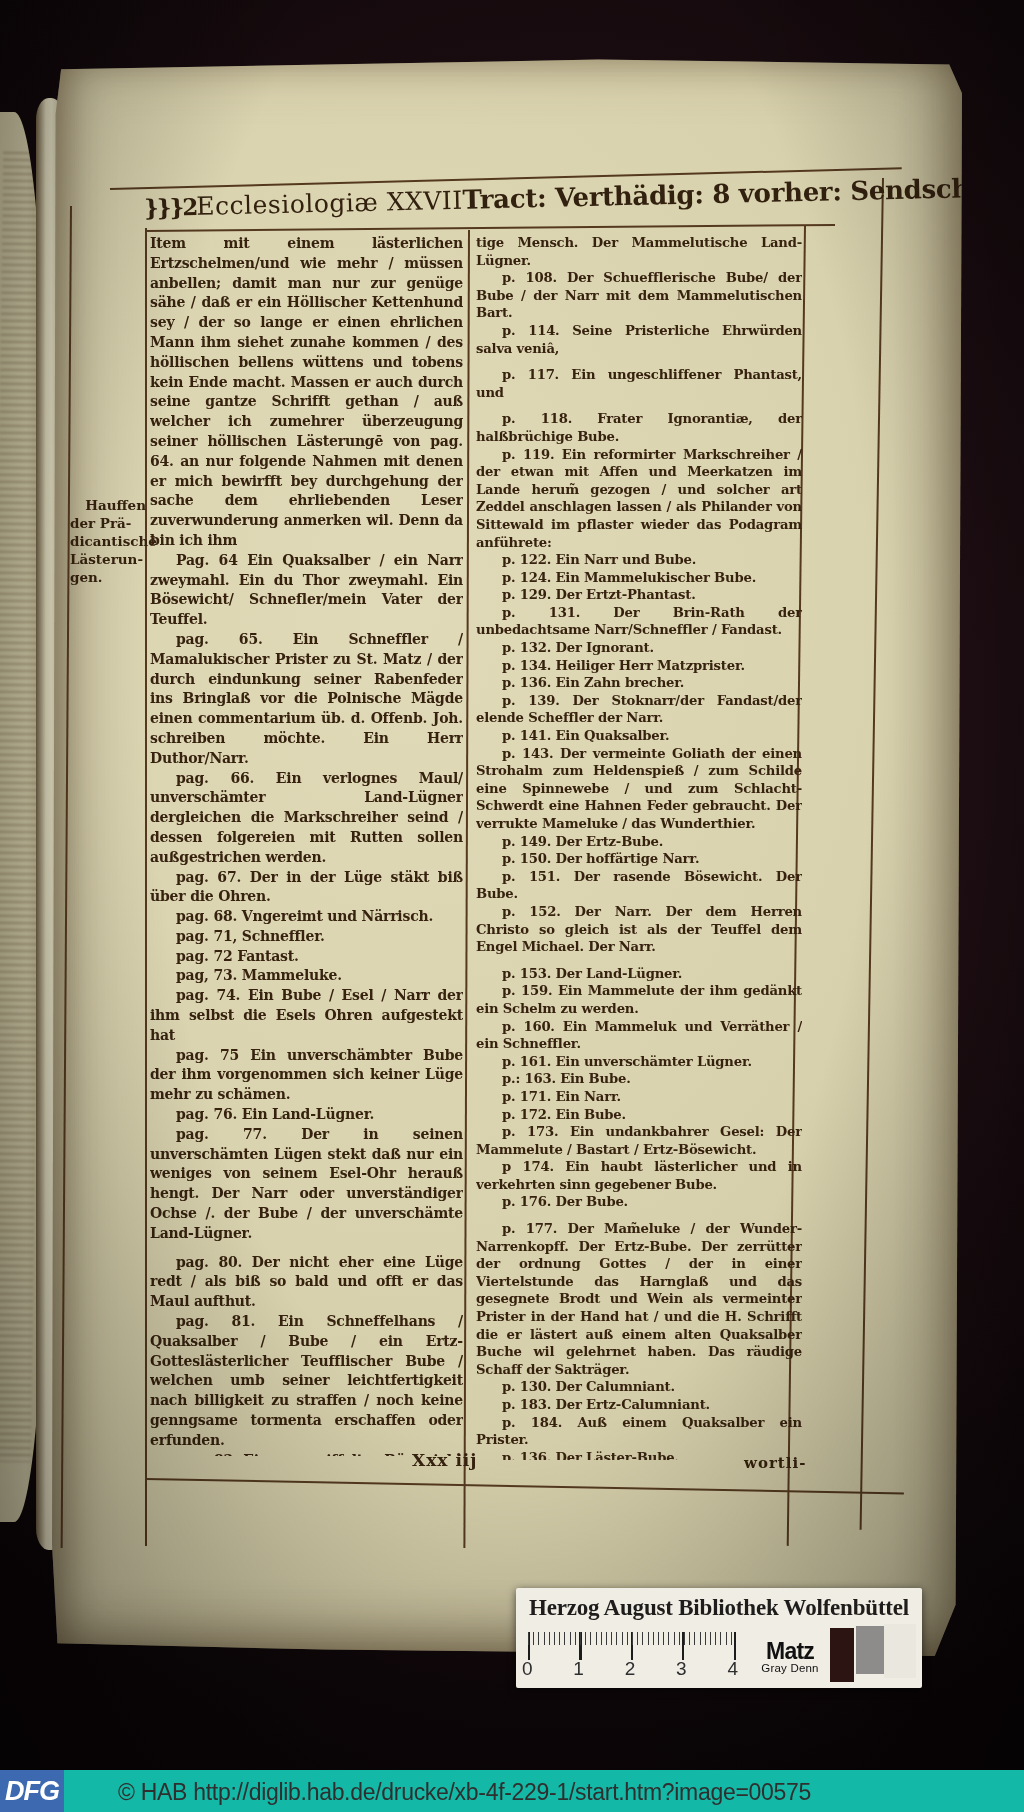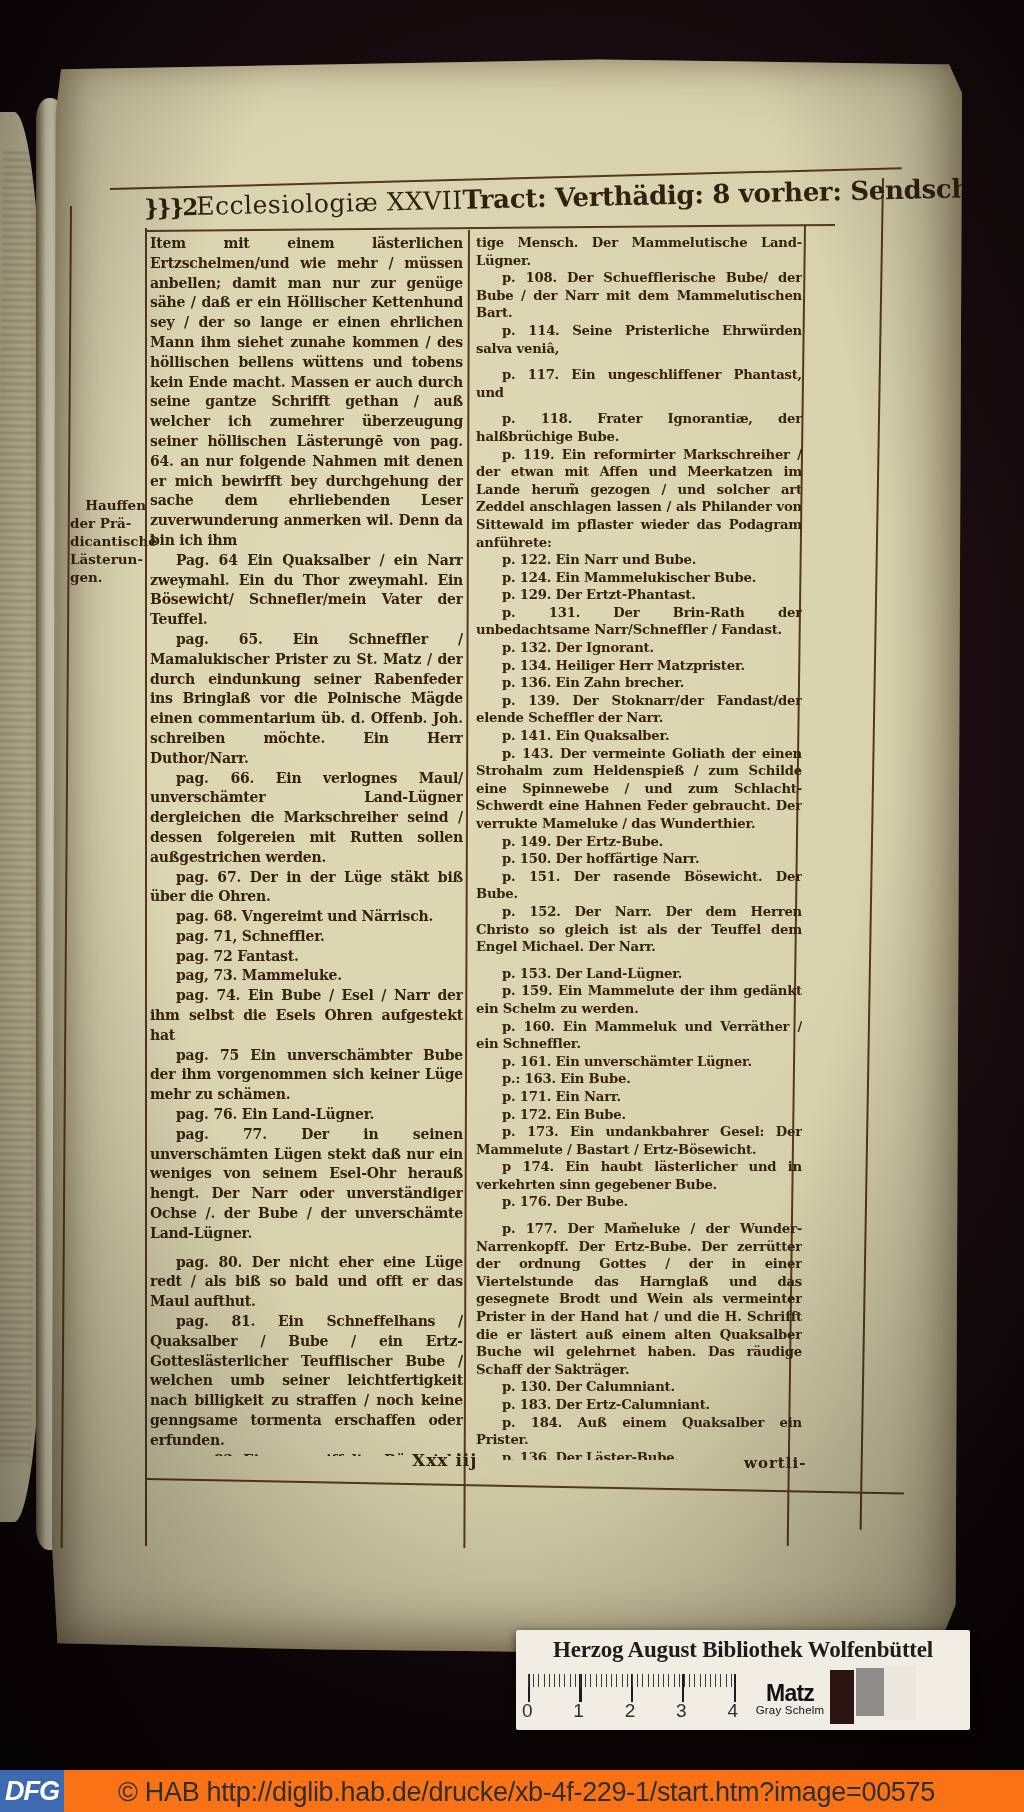--- a/index.html
+++ b/index.html
@@ -41,46 +41,46 @@
   .col-right{left:424px;top:176px;width:326px;height:1226px;font-size:13.2px;line-height:17.6px;}
   .col p{margin:0;font-weight:bold;letter-spacing:-.2px;}
   .col p.ind{text-indent:26px;}
   .col p.gap{margin-top:9px;}
   .marginal{position:absolute;left:18px;top:438px;width:76px;color:#36220f;
         font-size:13.5px;line-height:18px;font-weight:bold;}
   .marginal div{margin:0;}
   .marginal div:first-child{text-align:right;}
   .sig{position:absolute;color:#36220f;font-weight:bold;font-size:17px;letter-spacing:1px;}
   
-  .label-card{position:absolute;left:516px;top:1630px;width:406px;height:100px;
+  .label-card{position:absolute;left:516px;top:1588px;width:406px;height:100px;
         background:#efede4;border-radius:2px;box-shadow:0 2px 8px rgba(0,0,0,.6);
-        font-family:"Liberation Sans",sans-serif;padding-left:48px;}
+        font-family:"Liberation Sans",sans-serif;}
   .label-title{position:absolute;left:0;top:7px;width:100%;text-align:center;
         font-family:"Liberation Serif",serif;font-weight:bold;font-size:23px;color:#1e1d1b;
         letter-spacing:-.2px;white-space:nowrap;}
   .ticks{position:absolute;left:12px;top:44px;width:208px;height:29px;
         background:
           repeating-linear-gradient(90deg,#3a3a3a 0 1px,transparent 1px 5.2px) top left/100% 13px no-repeat,
           repeating-linear-gradient(90deg,#1c1c1c 0 2px,transparent 2px 51.5px) top left/100% 28px no-repeat;}
   .ruler-numbers{position:absolute;left:6px;top:70px;width:216px;display:flex;
         justify-content:space-between;font-size:19px;color:#2e2e2e;}
   .kodak{position:absolute;left:234px;top:52px;width:80px;text-align:center;color:#111;}
   .kodak .brand{font-size:23px;font-weight:bold;letter-spacing:-.8px;line-height:22px;}
   .kodak .sub{font-size:11.5px;letter-spacing:.2px;}
   .patch{position:absolute;}
   .patch-dark{left:314px;top:40px;width:24px;height:54px;background:#2c1412;}
   .patch-gray{left:340px;top:38px;width:28px;height:48px;background:#8d8c8a;}
   .patch-white{left:368px;top:36px;width:32px;height:54px;background:#e9e7de;}
   
-  .footer{position:absolute;left:0;top:1770px;width:1024px;height:42px;background:#f97316;}
+  .footer{position:absolute;left:0;top:1770px;width:1024px;height:42px;background:#14b8a6;}
   .dfg{position:absolute;left:0;top:0;width:64px;height:42px;background:#3c69b0;
         color:#fff;font-family:"Liberation Sans",sans-serif;font-weight:bold;font-style:italic;
         font-size:27px;line-height:42px;text-align:center;letter-spacing:-1px;}
   .footer-url{position:absolute;left:118px;top:0;height:42px;line-height:44px;
-        font-family:"Liberation Sans",sans-serif;font-size:27px;color:#2f2f2f;letter-spacing:-.3px;}
+        font-family:"Liberation Sans",sans-serif;font-size:23px;color:#2f2f2f;letter-spacing:-.3px;}
 </style>
 </head>
 <body>
 
 <div id="canvas">
 
   <div class="photo"></div>
 
   <div class="neighbor">
     <div class="ghost"></div>
@@ -180,21 +180,21 @@
     <div class="ticks"></div>
     <div class="ruler-numbers">
         <span>0</span>
         <span>1</span>
         <span>2</span>
         <span>3</span>
         <span>4</span>
       </div>
     <div class="kodak">
       <div class="brand">Matz</div>
-      <div class="sub">Gray Schelm</div>
+      <div class="sub">Gray Denn</div>
     </div>
     <div class="patch patch-dark"></div>
     <div class="patch patch-gray"></div>
     <div class="patch patch-white"></div>
   </div>
 
   <div class="footer">
     <div class="dfg">DFG</div>
     <div class="footer-url">© HAB http://diglib.hab.de/drucke/xb-4f-229-1/start.htm?image=00575</div>
   </div>

